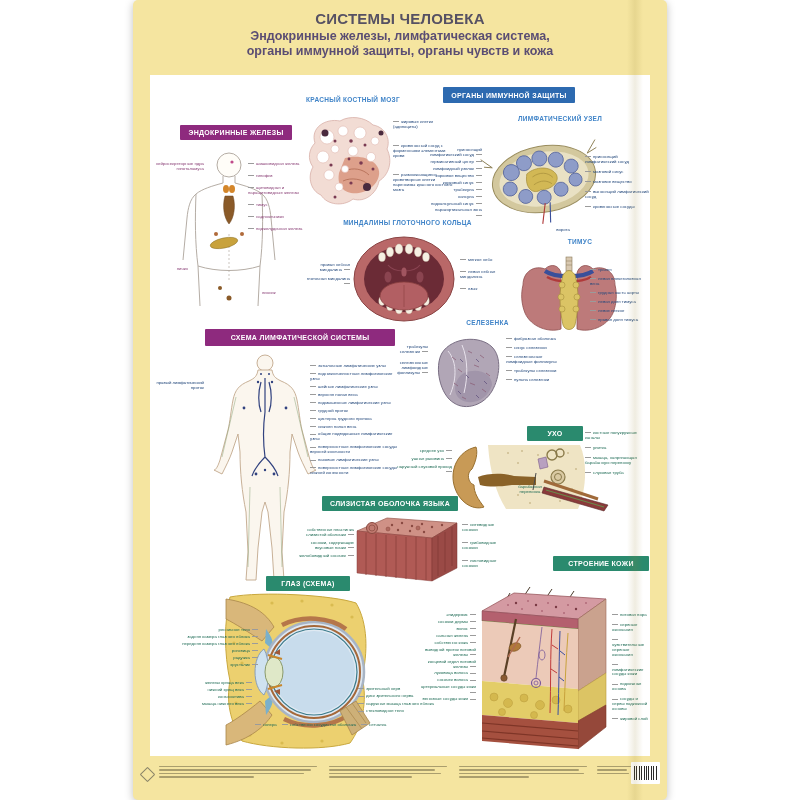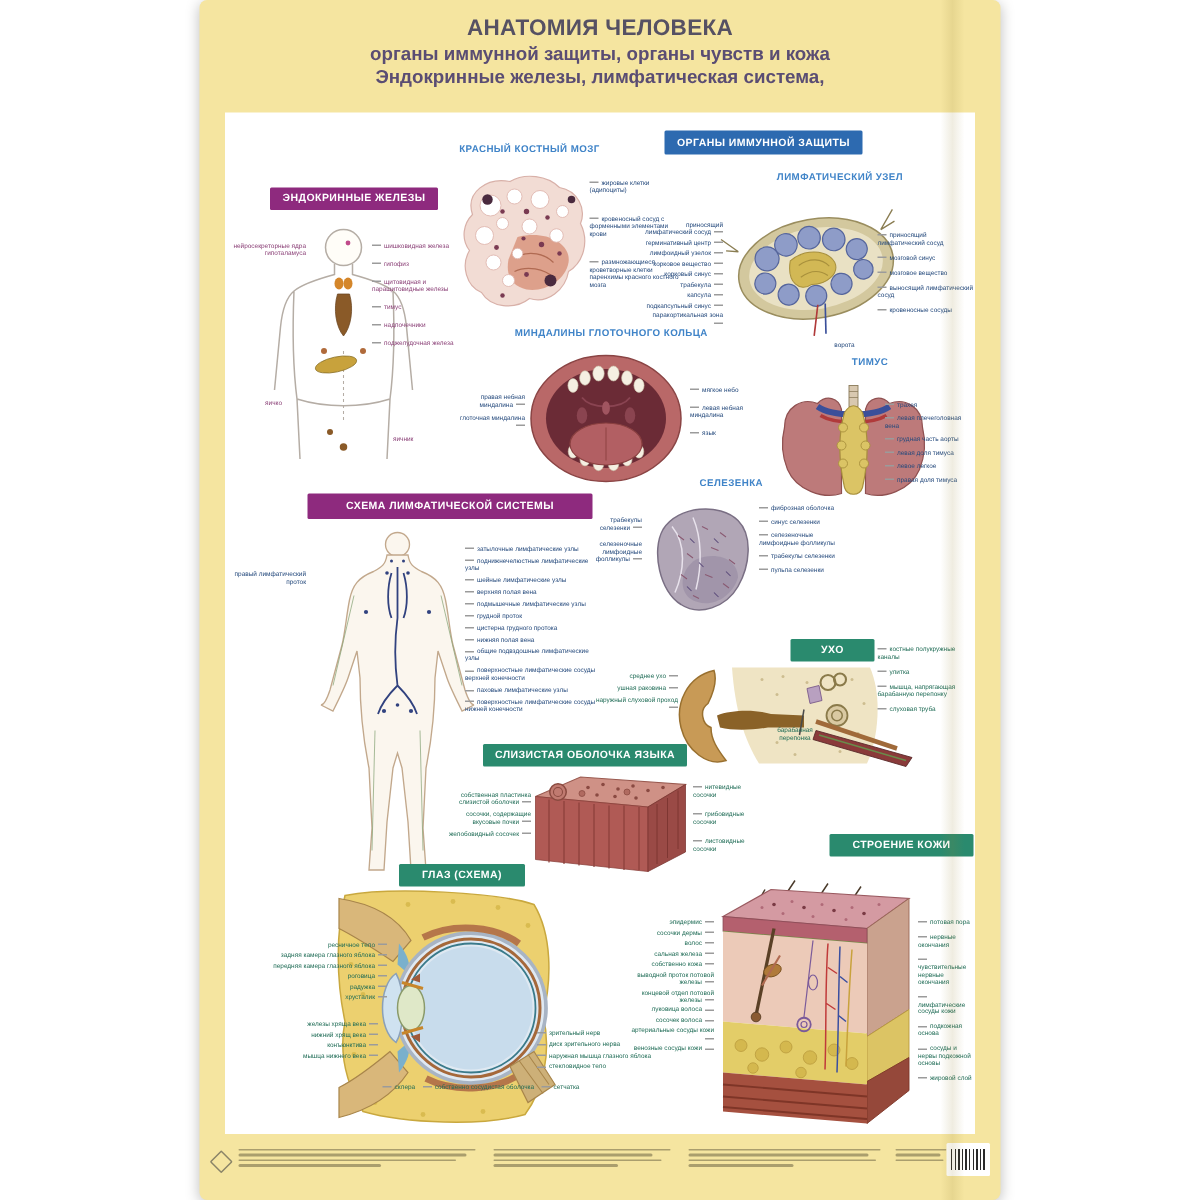--- a/index.html
+++ b/index.html
@@ -38,23 +38,23 @@
     border-radius:1px;display:flex;align-items:center;justify-content:center;}
   .barcode i{display:block;width:24px;height:14px;
     background:repeating-linear-gradient(90deg,#2a2a2a 0 1px,#ffffff 1px 2.4px);}
 </style>
 </head>
 <body>
 
 <div class="poster">
 
   <div class="title-block">
-    <div class="title-main">АНАТОМИЯ ЧЕЛОВЕКА</div>
+    <div class="title-main">СИСТЕМЫ ЧЕЛОВЕКА</div>
+    <div class="title-sub">Эндокринные железы, лимфатическая система,</div>
     <div class="title-sub">органы иммунной защиты, органы чувств и кожа</div>
-    <div class="title-sub">Эндокринные железы, лимфатическая система,</div>
   </div>
 
   <div class="panel">
 
     <div class="badge b-purple" style="left:30px;top:50px;width:112px;height:15px;">ЭНДОКРИННЫЕ ЖЕЛЕЗЫ</div>
     <svg viewBox="0 0 135 162" style="left:12px;top:73px;width:135px;height:162px;">
       <circle cx="67" cy="17" r="12" fill="#fffdf8" stroke="#b5ada5" stroke-width="1"></circle>
       <path d="M61,28 L61,35 C50,38 40,41 34,46 C28,51 26,60 25,70 L21,112 M73,28 L73,35 C84,38 94,41 100,46 C106,51 108,60 109,70 L113,112 M34,46 C33,70 33,95 36,118 L38,158 M100,46 C101,70 101,95 98,118 L96,158 M36,118 C55,124 79,124 98,118" fill="none" stroke="#b5ada5" stroke-width="1"></path>
       <line x1="67" y1="86" x2="67" y2="132" stroke="#b5ada5" stroke-width=".7" stroke-dasharray="2,2"></line>
       <circle cx="70" cy="14" r="1.6" fill="#c04a8a"></circle>

